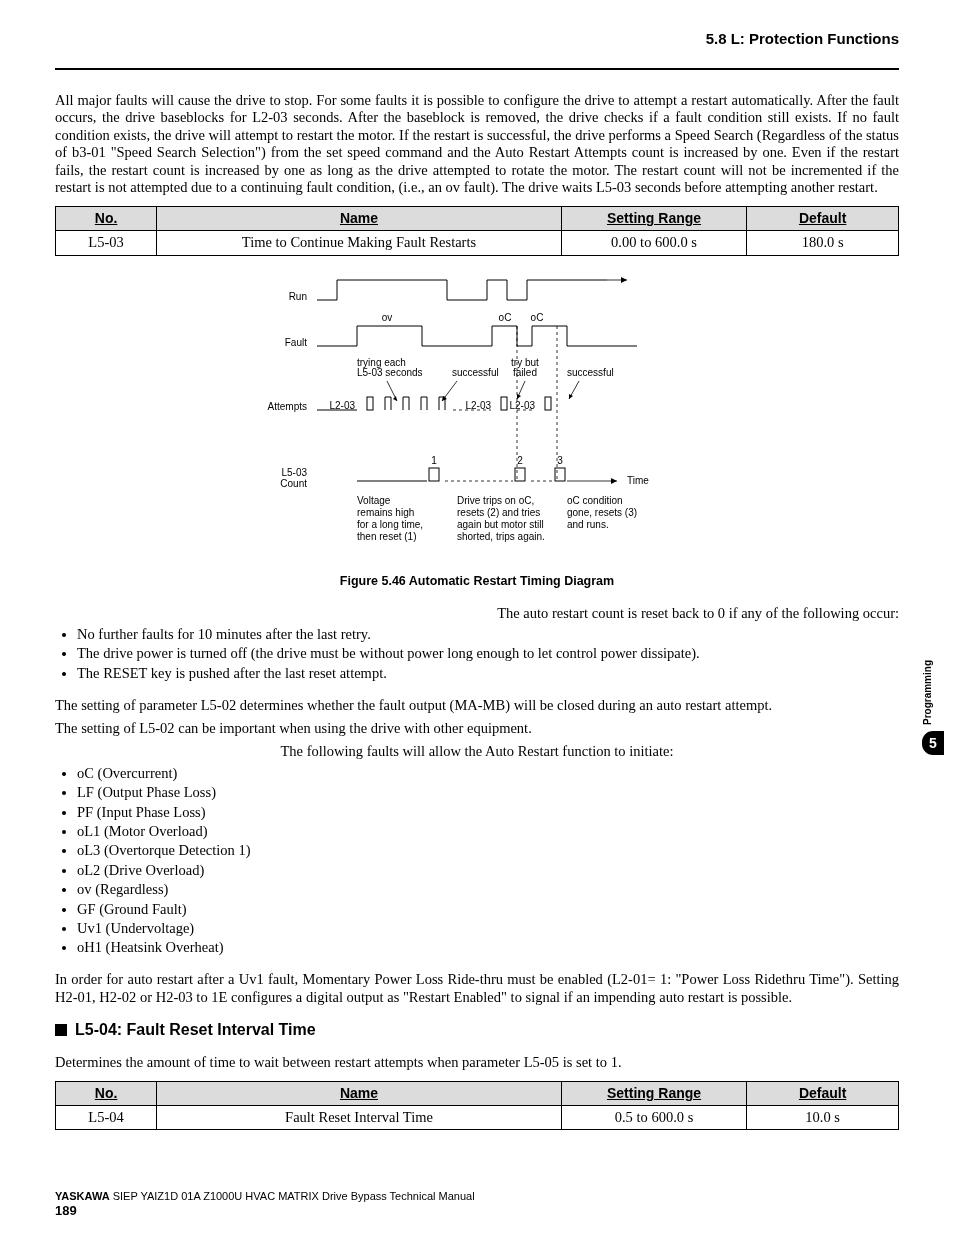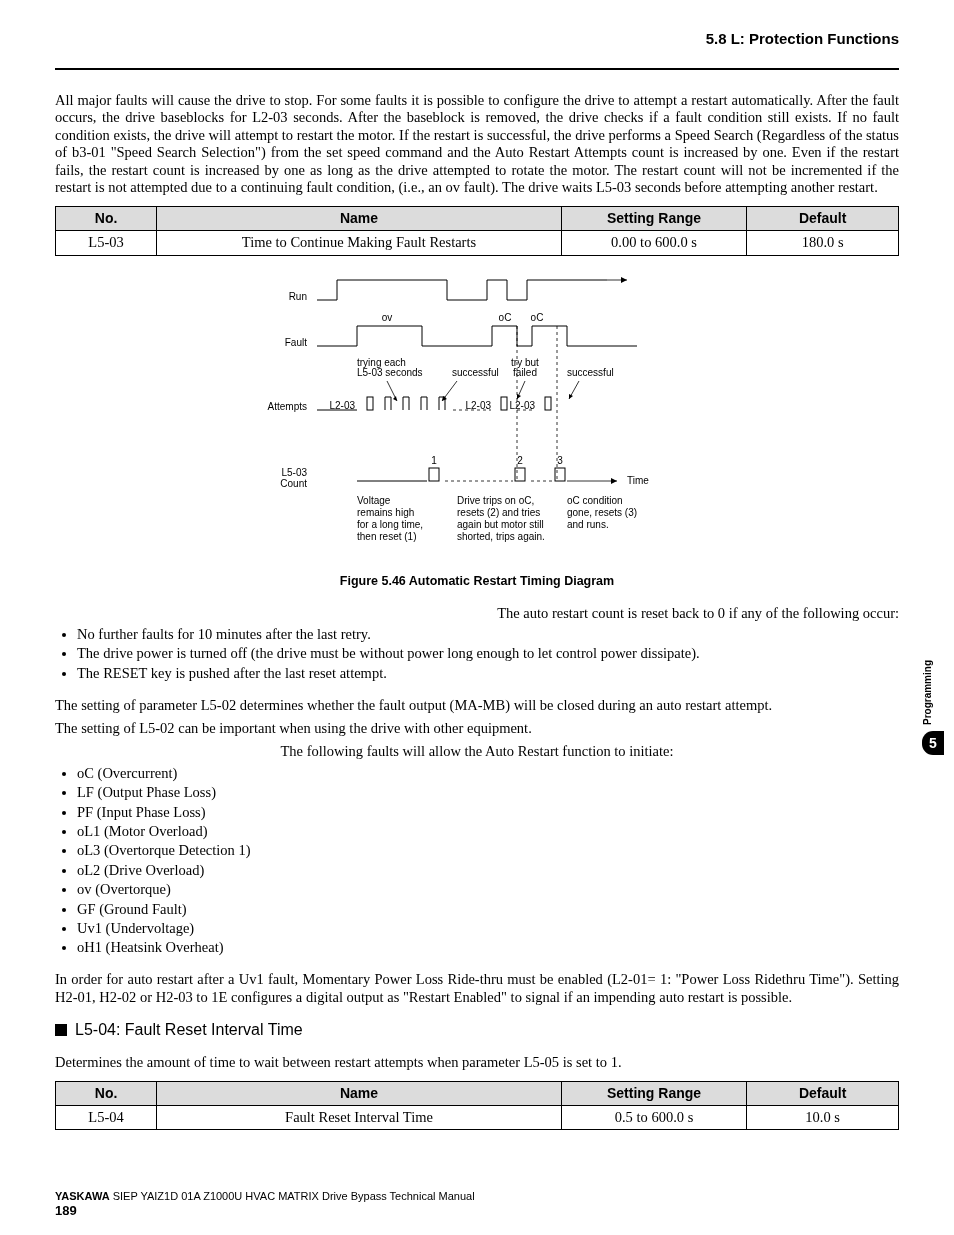--- a/index.html
+++ b/index.html
@@ -38,20 +38,21 @@
   .param-table th, .param-table td {
     border: 1px solid #000;
     padding: 3px 6px;
     text-align: center;
   }
   .param-table th {
     font-family: Arial, Helvetica, sans-serif;
     font-weight: bold;
     background: #dcdcdc;
     font-size: 14px;
+    text-decoration: underline;
   }
   .col-no { width: 12%; }
   .col-name { width: 48%; }
   .col-range { width: 22%; }
   .col-default { width: 18%; }
   .figure {
     text-align: center;
     margin: 10px 0 6px 0;
   }
   .figure svg { display: block; margin: 0 auto; }
@@ -65,21 +66,21 @@
   }
   ul.bullets {
     margin: 2px 0 2px 0;
     padding-left: 22px;
   }
   ul.bullets li {
     margin: 2px 0;
   }
   .section-heading {
     font-family: Arial, Helvetica, sans-serif;
-    font-weight: normal;
+    font-weight: bold;
     font-size: 16px;
     margin-top: 14px;
     margin-bottom: 4px;
   }
   .section-heading .square {
     display: inline-block;
     width: 12px;
     height: 12px;
     background: #000;
     margin-right: 8px;
@@ -252,21 +253,21 @@
   <p class="body-text" style="text-align:left; margin-top:6px">The setting of L5-02 can be important when using the drive with other equipment.</p>
   <p class="body-text" style="text-align:center; margin-top:6px">The following faults will allow the Auto Restart function to initiate:</p>
 
   <ul class="bullets">
     <li>oC (Overcurrent)</li>
     <li>LF (Output Phase Loss)</li>
     <li>PF (Input Phase Loss)</li>
     <li>oL1 (Motor Overload)</li>
     <li>oL3 (Overtorque Detection 1)</li>
     <li>oL2 (Drive Overload)</li>
-    <li>ov (Overtorque)</li>
+    <li>ov (Regardless)</li>
     <li>GF (Ground Fault)</li>
     <li>Uv1 (Undervoltage)</li>
     <li>oH1 (Heatsink Overheat)</li>
   </ul>
 
   <p class="body-text">In order for auto restart after a Uv1 fault, Momentary Power Loss Ride-thru must be enabled (L2-01= 1: "Power Loss Ridethru Time"). Setting H2-01, H2-02 or H2-03 to 1E configures a digital output as "Restart Enabled" to signal if an impending auto restart is possible.</p>
 
   <div class="section-heading">
     <span class="square"></span><span>L5-04: Fault Reset Interval Time</span>
   </div>

